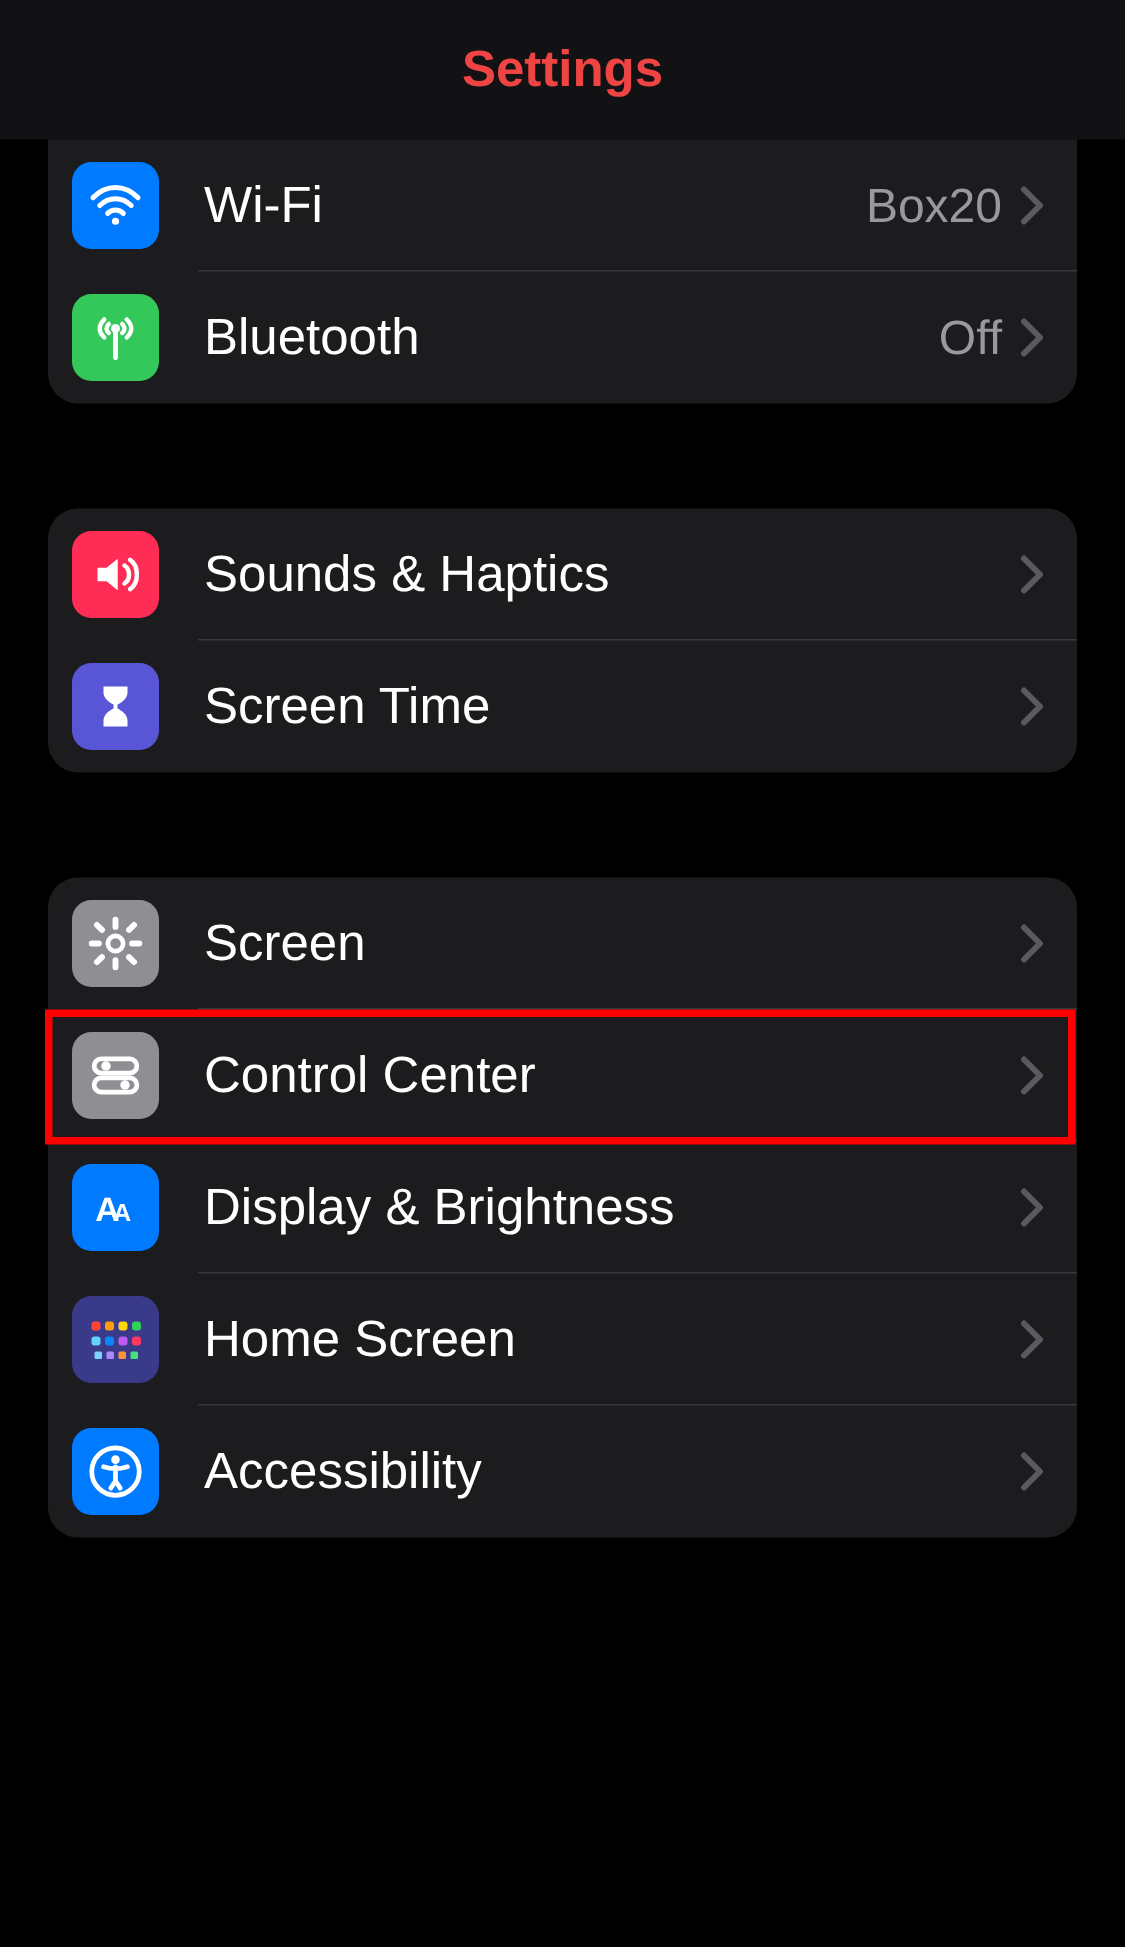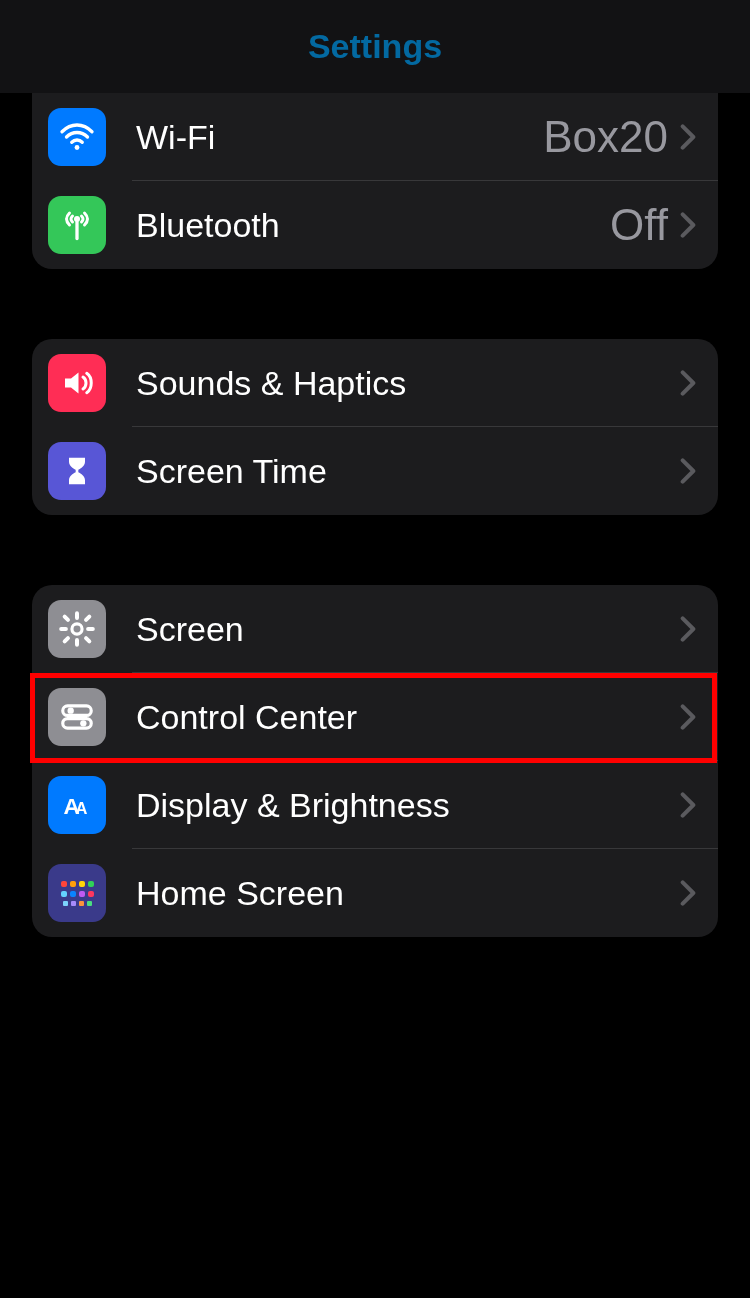--- a/index.html
+++ b/index.html
@@ -16,21 +16,21 @@
     position: relative;
   }
   .header {
     height: 93px;
     background: rgba(28,28,30,0.65);
     display: flex;
     align-items: center;
     justify-content: center;
   }
   .header-title {
-    color: #0369a1;
+    color: #ef4444;
     font-size: 34px;
     font-weight: 600;
   }
   .content {
     padding: 0 32px;
   }
   .group {
     background: #1c1c1e;
     border-radius: 20px;
     overflow: hidden;
@@ -70,21 +70,21 @@
     margin-right: 30px;
   }
   .row-label {
     color: #fff;
     font-size: 34px;
     font-weight: 400;
     flex: 1;
   }
   .row-value {
     color: #98989f;
-    font-size: 44px;
+    font-size: 32px;
     font-weight: 400;
     margin-right: 12px;
   }
   .chevron {
     color: #5a5a5e;
     flex-shrink: 0;
   }
   .highlight-box {
     position: absolute;
     border: 5px solid #ff0000;
@@ -241,17 +241,31 @@
               <div style="width:5px;height:5px;border-radius:1px;background:#4ade80"></div>
             </div>
         </div>
       </div>
       <div class="row-label">Home Screen</div>
       <svg class="chevron" width="16" height="28" viewBox="0 0 12 20">
           <path d="M2 2l8 8-8 8" stroke="currentColor" stroke-width="3" fill="none" stroke-linecap="round" stroke-linejoin="round"></path>
         </svg>
       <div class="divider"></div>
     </div>
+    <div class="row">
+      <div class="icon-wrap bg-blue">
+        <svg width="38" height="38" viewBox="0 0 24 24" fill="none">
+            <circle cx="12" cy="12" r="10" stroke="#fff" stroke-width="2"></circle>
+            <circle cx="12" cy="7" r="1.8" fill="#fff"></circle>
+            <path d="M7 10c3 1 7 1 10 0M12 10v6M10 19l2-3 2 3" stroke="#fff" stroke-width="2" stroke-linecap="round" stroke-linejoin="round"></path>
+          </svg>
+      </div>
+      <div class="row-label">Accessibility</div>
+      <svg class="chevron" width="16" height="28" viewBox="0 0 12 20">
+          <path d="M2 2l8 8-8 8" stroke="currentColor" stroke-width="3" fill="none" stroke-linecap="round" stroke-linejoin="round"></path>
+        </svg>
+
+    </div>
   </div>
 
 </div>
 
 <div class="highlight-box"></div>
 
 </body></html>

